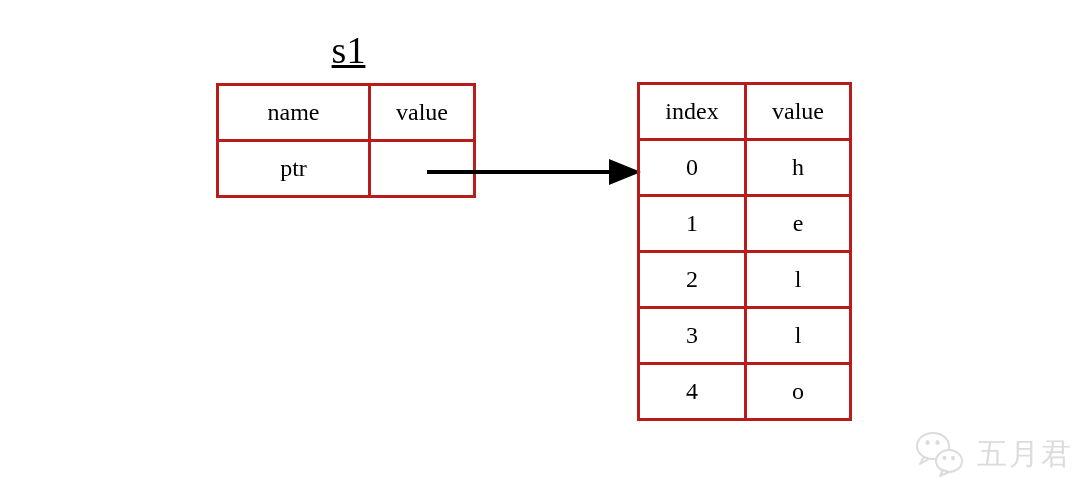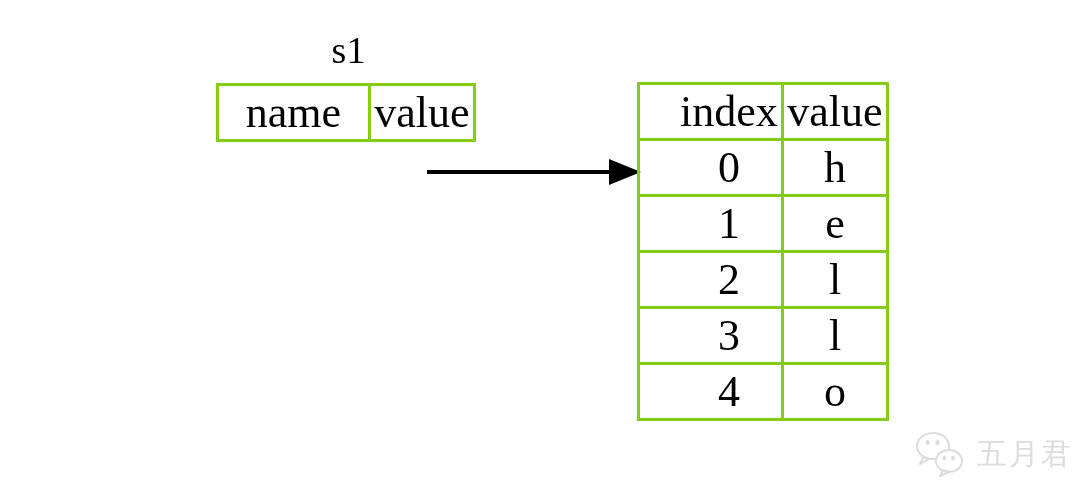--- a/index.html
+++ b/index.html
@@ -13,42 +13,43 @@
     overflow: hidden;
   }
   .var-title {
     position: absolute;
     left: 216px;
     top: 28px;
     width: 265px;
     text-align: center;
     font-size: 38px;
     line-height: 1.2;
+    text-decoration: underline;
   }
   table.tbl {
     position: absolute;
     border-collapse: collapse;
     table-layout: fixed;
   }
   table.tbl td {
-    border: 3px solid #84cc16;
+    border: 3px solid #b91c1c;
     text-align: center;
     vertical-align: middle;
-    font-size: 44px;
+    font-size: 24px;
     padding: 0;
     overflow: hidden;
     white-space: nowrap;
   }
   table.stack { left: 216px; top: 83px; }
   table.stack td.c1 { width: 149px; }
   table.stack td.c2 { width: 102px; }
   table.stack tr { height: 56px; }
 
   table.heap { left: 637px; top: 82px; }
-  table.heap td.c1 { width: 104px; padding-left: 37px; }
+  table.heap td.c1 { width: 104px; }
   table.heap td.c2 { width: 102px; }
   table.heap tr { height: 56px; }
 
   .arrow-svg {
     position: absolute;
     left: 427px;
     top: 155px;
     width: 214px;
     height: 34px;
   }
@@ -75,20 +76,24 @@
 
 <div class="canvas">
 
   <div class="var-title">s1</div>
 
   <table class="tbl stack">
     <tbody>
       <tr>
         <td class="c1">name</td>
         <td class="c2">value</td>
+      </tr>
+      <tr>
+        <td class="c1">ptr</td>
+        <td class="c2"></td>
       </tr>
     </tbody>
   </table>
 
   <svg class="arrow-svg" viewBox="0 0 214 34" xmlns="http://www.w3.org/2000/svg" aria-hidden="true">
     <line x1="0" y1="17" x2="186" y2="17" stroke="#000000" stroke-width="4"></line>
     <polygon points="182,4 214,17 182,30" fill="#000000"></polygon>
   </svg>
 
   <table class="tbl heap">

